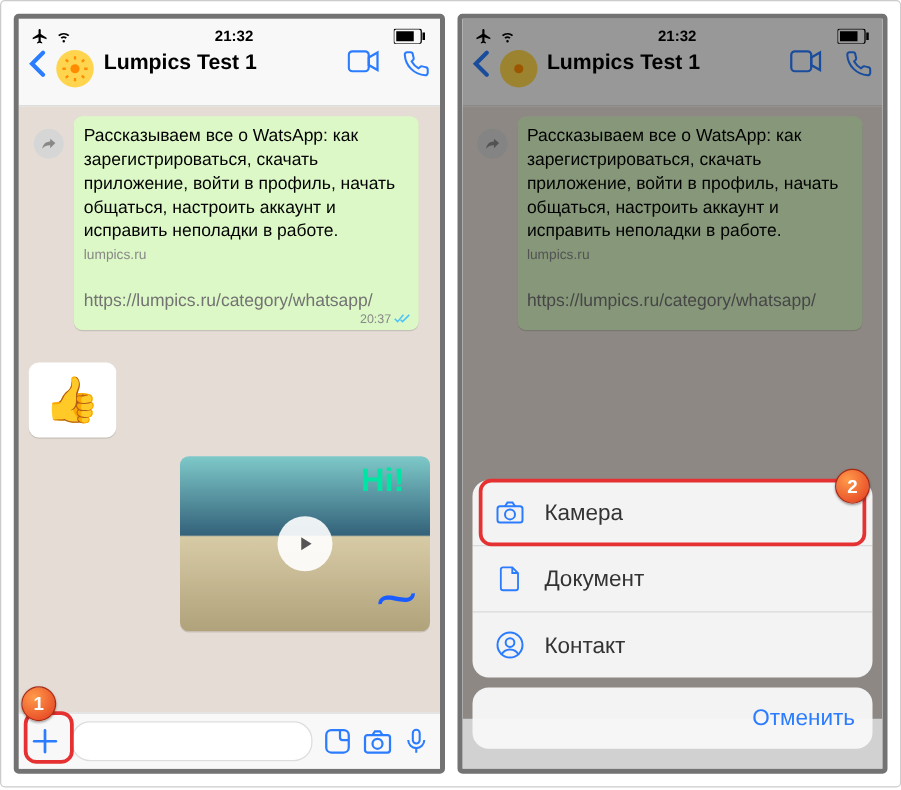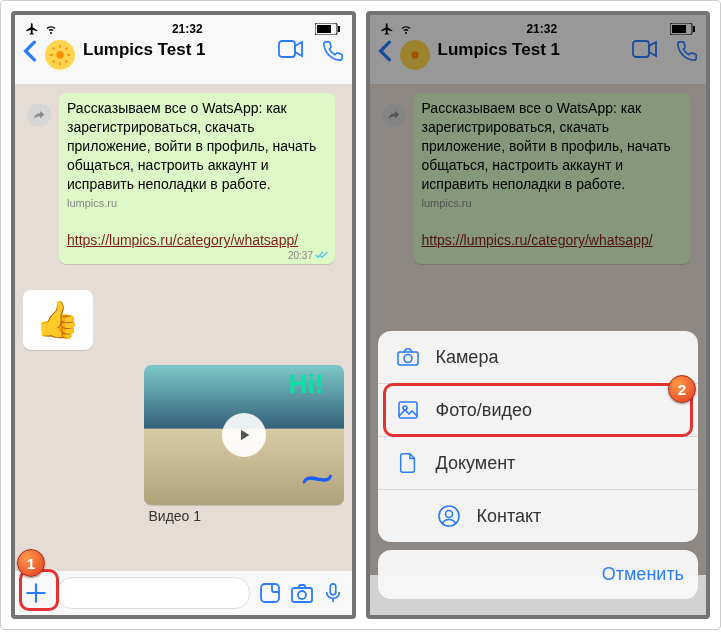--- a/index.html
+++ b/index.html
@@ -72,21 +72,21 @@
     position: relative;
     box-shadow: 0 1px 0.5px rgba(0,0,0,0.13);
   }
   .bubble .time {
     position: absolute;
     right: 6px; bottom: 2px;
     font-size: 10px;
     color: #888;
     display: flex; align-items: center; gap: 2px;
   }
-  .bubble a { color: #7f1d1d; text-decoration: underline; word-break: break-all; }
+  .bubble a { color: #737373; word-break: break-all; }
   .fwd-icon { position: absolute; left: -32px; top: 10px; background: #d6d6d6; border-radius: 50%; width: 24px; height: 24px; display:flex; align-items:center; justify-content:center; color:#888; }
   .sticker {
     width: 70px; height: 60px; background: #fff; border-radius: 8px;
     display: flex; align-items: center; justify-content: center;
     margin-left: 0; margin-bottom: 15px;
     box-shadow: 0 1px 0.5px rgba(0,0,0,0.13);
     font-size: 36px;
   }
   .video-msg {
     width: 200px; height: 140px; border-radius: 7px;
@@ -122,21 +122,21 @@
     overflow: hidden;
     margin-bottom: 8px;
   }
   .sheet-item {
     display: flex; align-items: center; gap: 16px;
     padding: 14px 18px;
     font-size: 18px;
     color: #333;
     border-bottom: 1px solid rgba(0,0,0,0.1);
   }
-  .sheet-item:last-child { border-bottom: none; margin-left: 41px; }
+  .sheet-item:last-child { border-bottom: none; }
   .sheet-item .ic { color: #2b7cff; width: 24px; display:flex; align-items:center; justify-content:center; }
   .cancel-item {
     text-align: right; padding: 14px; font-size: 18px; color: #2b7cff;
   }
   .highlight-red {
     border: 3px solid #e53131;
     border-radius: 10px;
     position: absolute;
     pointer-events: none;
   }
@@ -230,21 +230,20 @@
       <div style="margin-left:auto; width:200px;">
         <div class="video-msg">
           <span class="hi-text">Hi!</span>
           <span class="play">
             <svg width="18" height="18" viewBox="0 0 24 24" fill="#555">
                 <path d="M8 5v14l11-7z"></path>
               </svg>
           </span>
           <span class="scribble">⁓</span>
         </div>
-        <div class="video-caption">Видео 1</div>
       </div>
     </div>
     <div class="input-bar">
       <span class="plus-btn">
         <svg width="26" height="26" viewBox="0 0 24 24" stroke="#2b7cff" stroke-width="2" stroke-linecap="round">
             <line x1="12" y1="4" x2="12" y2="20"></line>
             <line x1="4" y1="12" x2="20" y2="12"></line>
           </svg>
       </span>
       <div class="text-input"></div>
@@ -337,30 +336,20 @@
             <svg width="24" height="24" viewBox="0 0 24 24" fill="none" stroke="#2b7cff" stroke-width="1.6">
               <rect x="2" y="7" width="20" height="13" rx="2"></rect>
               <circle cx="12" cy="13.5" r="4"></circle>
               <path d="M8 7l2-3h4l2 3"></path>
             </svg>
           </span>
         <span>Камера</span>
       </div>
       <div class="sheet-item">
         <span class="ic">
-            <svg width="24" height="24" viewBox="0 0 24 24" fill="none" stroke="#2b7cff" stroke-width="1.6">
-              <rect x="3" y="4" width="18" height="16" rx="2"></rect>
-              <circle cx="9" cy="10" r="2"></circle>
-              <path d="M3 18l6-6 4 4 3-3 5 5"></path>
-            </svg>
-          </span>
-        <span>Фото/видео</span>
-      </div>
-      <div class="sheet-item">
-        <span class="ic">
             <svg width="22" height="24" viewBox="0 0 24 24" fill="none" stroke="#2b7cff" stroke-width="1.6">
               <path d="M6 2h8l5 5v13a2 2 0 0 1-2 2H6a2 2 0 0 1-2-2V4a2 2 0 0 1 2-2z"></path>
               <path d="M14 2v5h5"></path>
             </svg>
           </span>
         <span>Документ</span>
       </div>
       <div class="sheet-item">
         <span class="ic">
             <svg width="24" height="24" viewBox="0 0 24 24" fill="none" stroke="#2b7cff" stroke-width="1.6">

